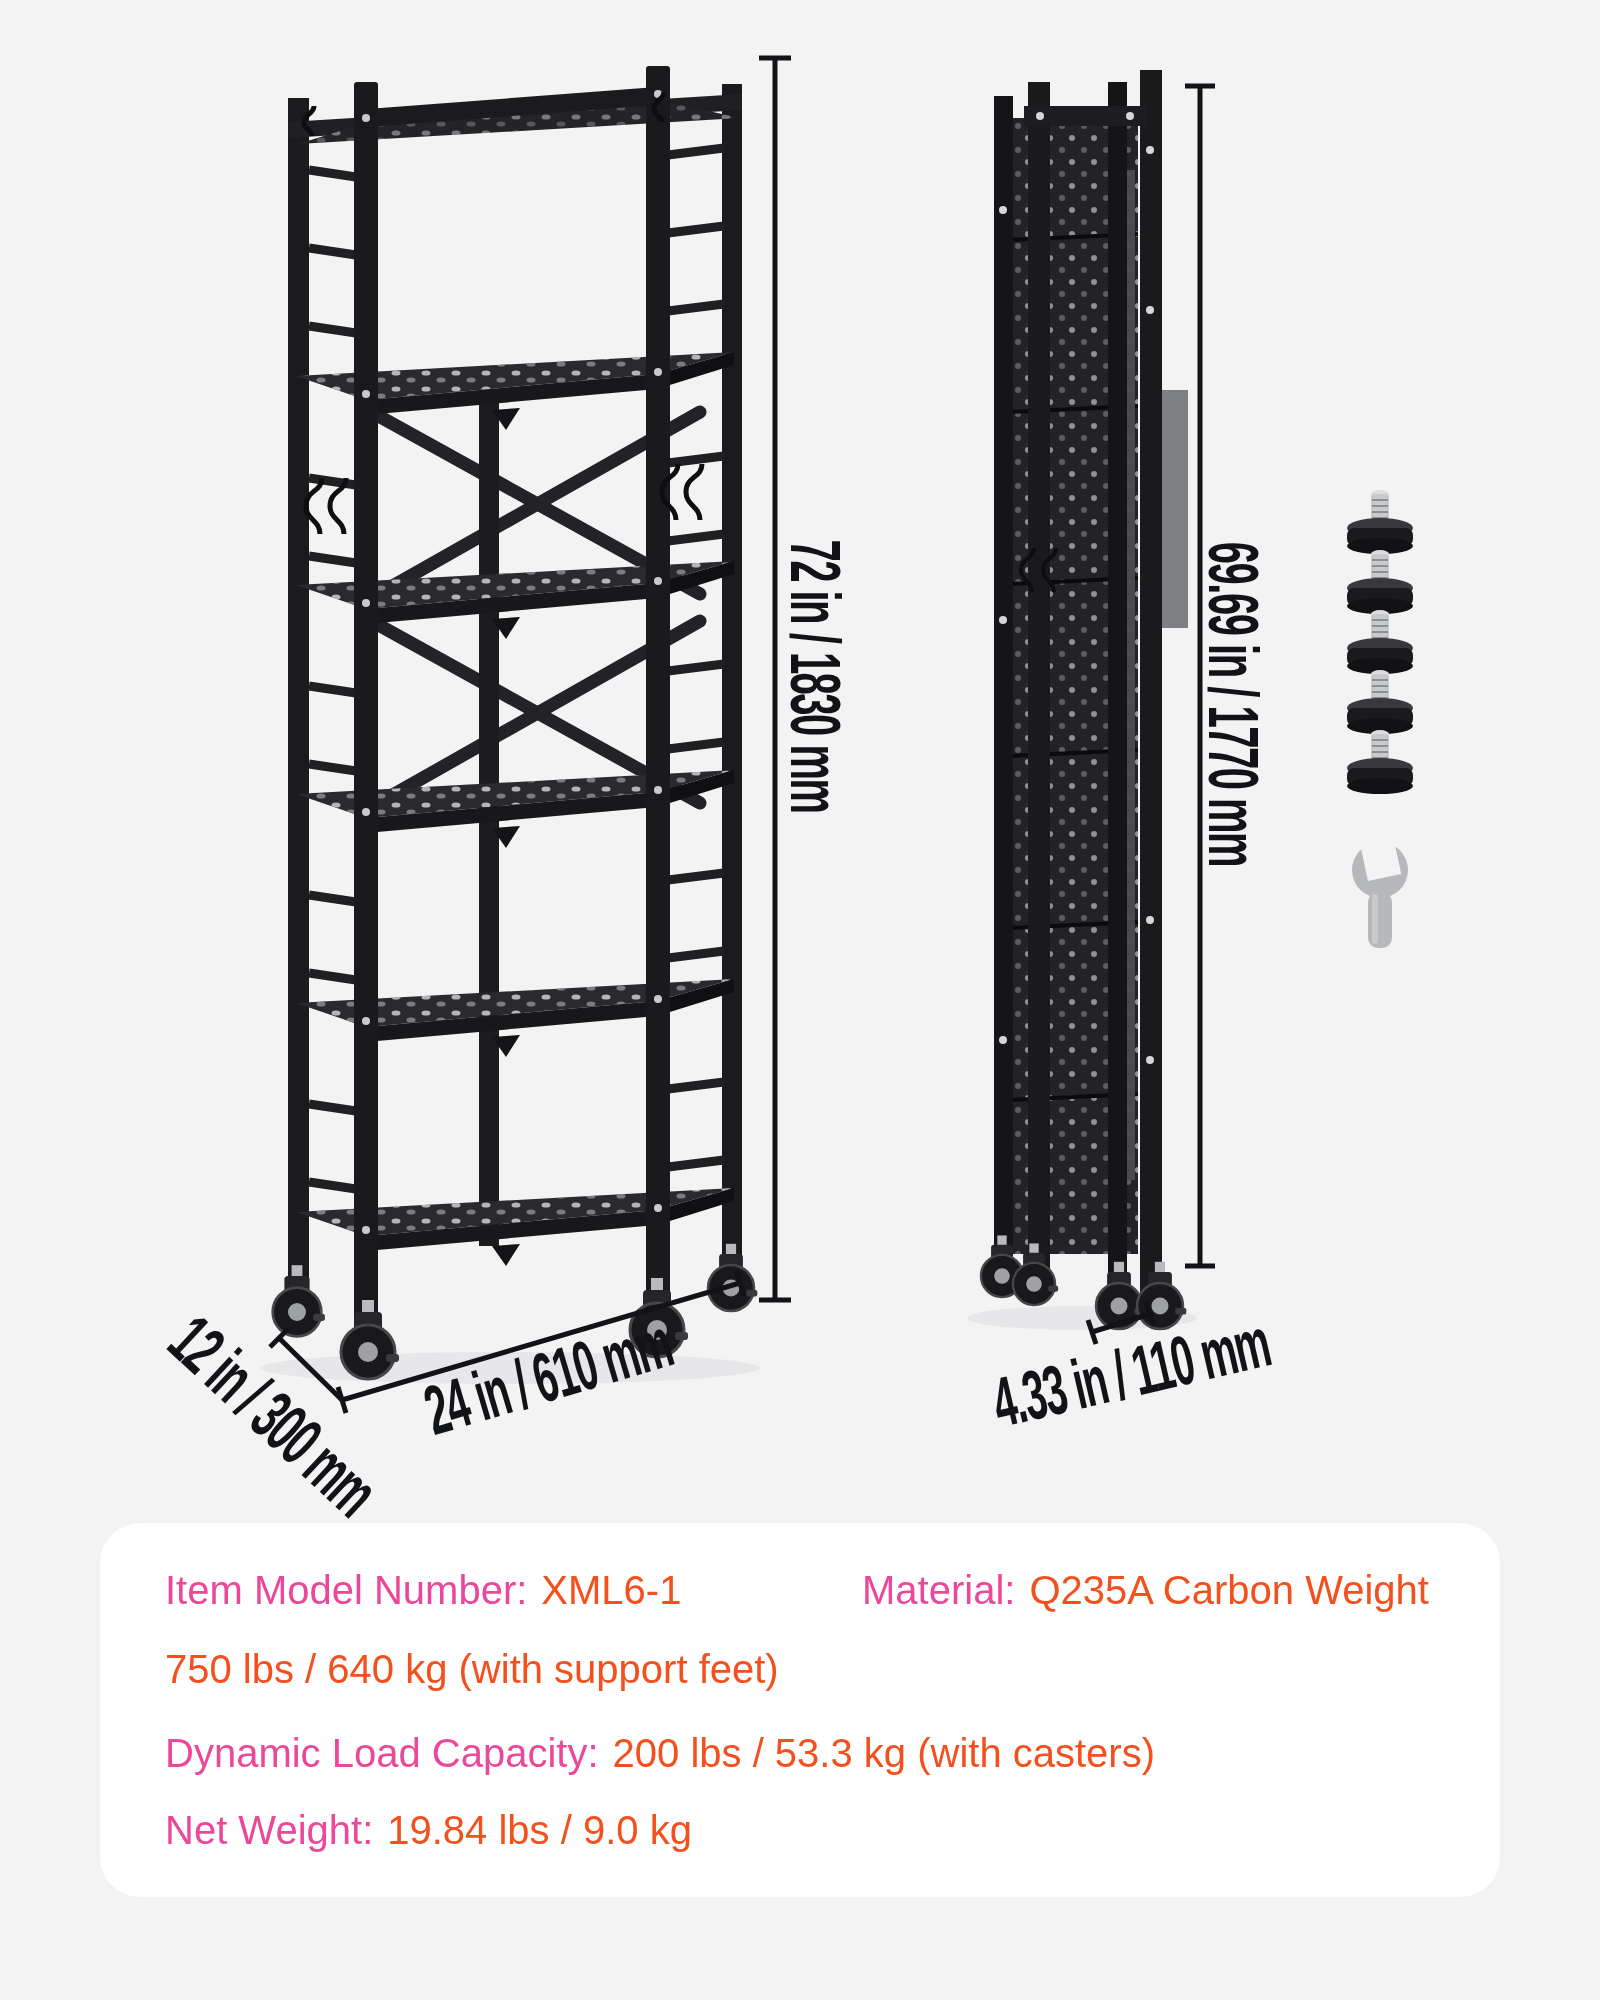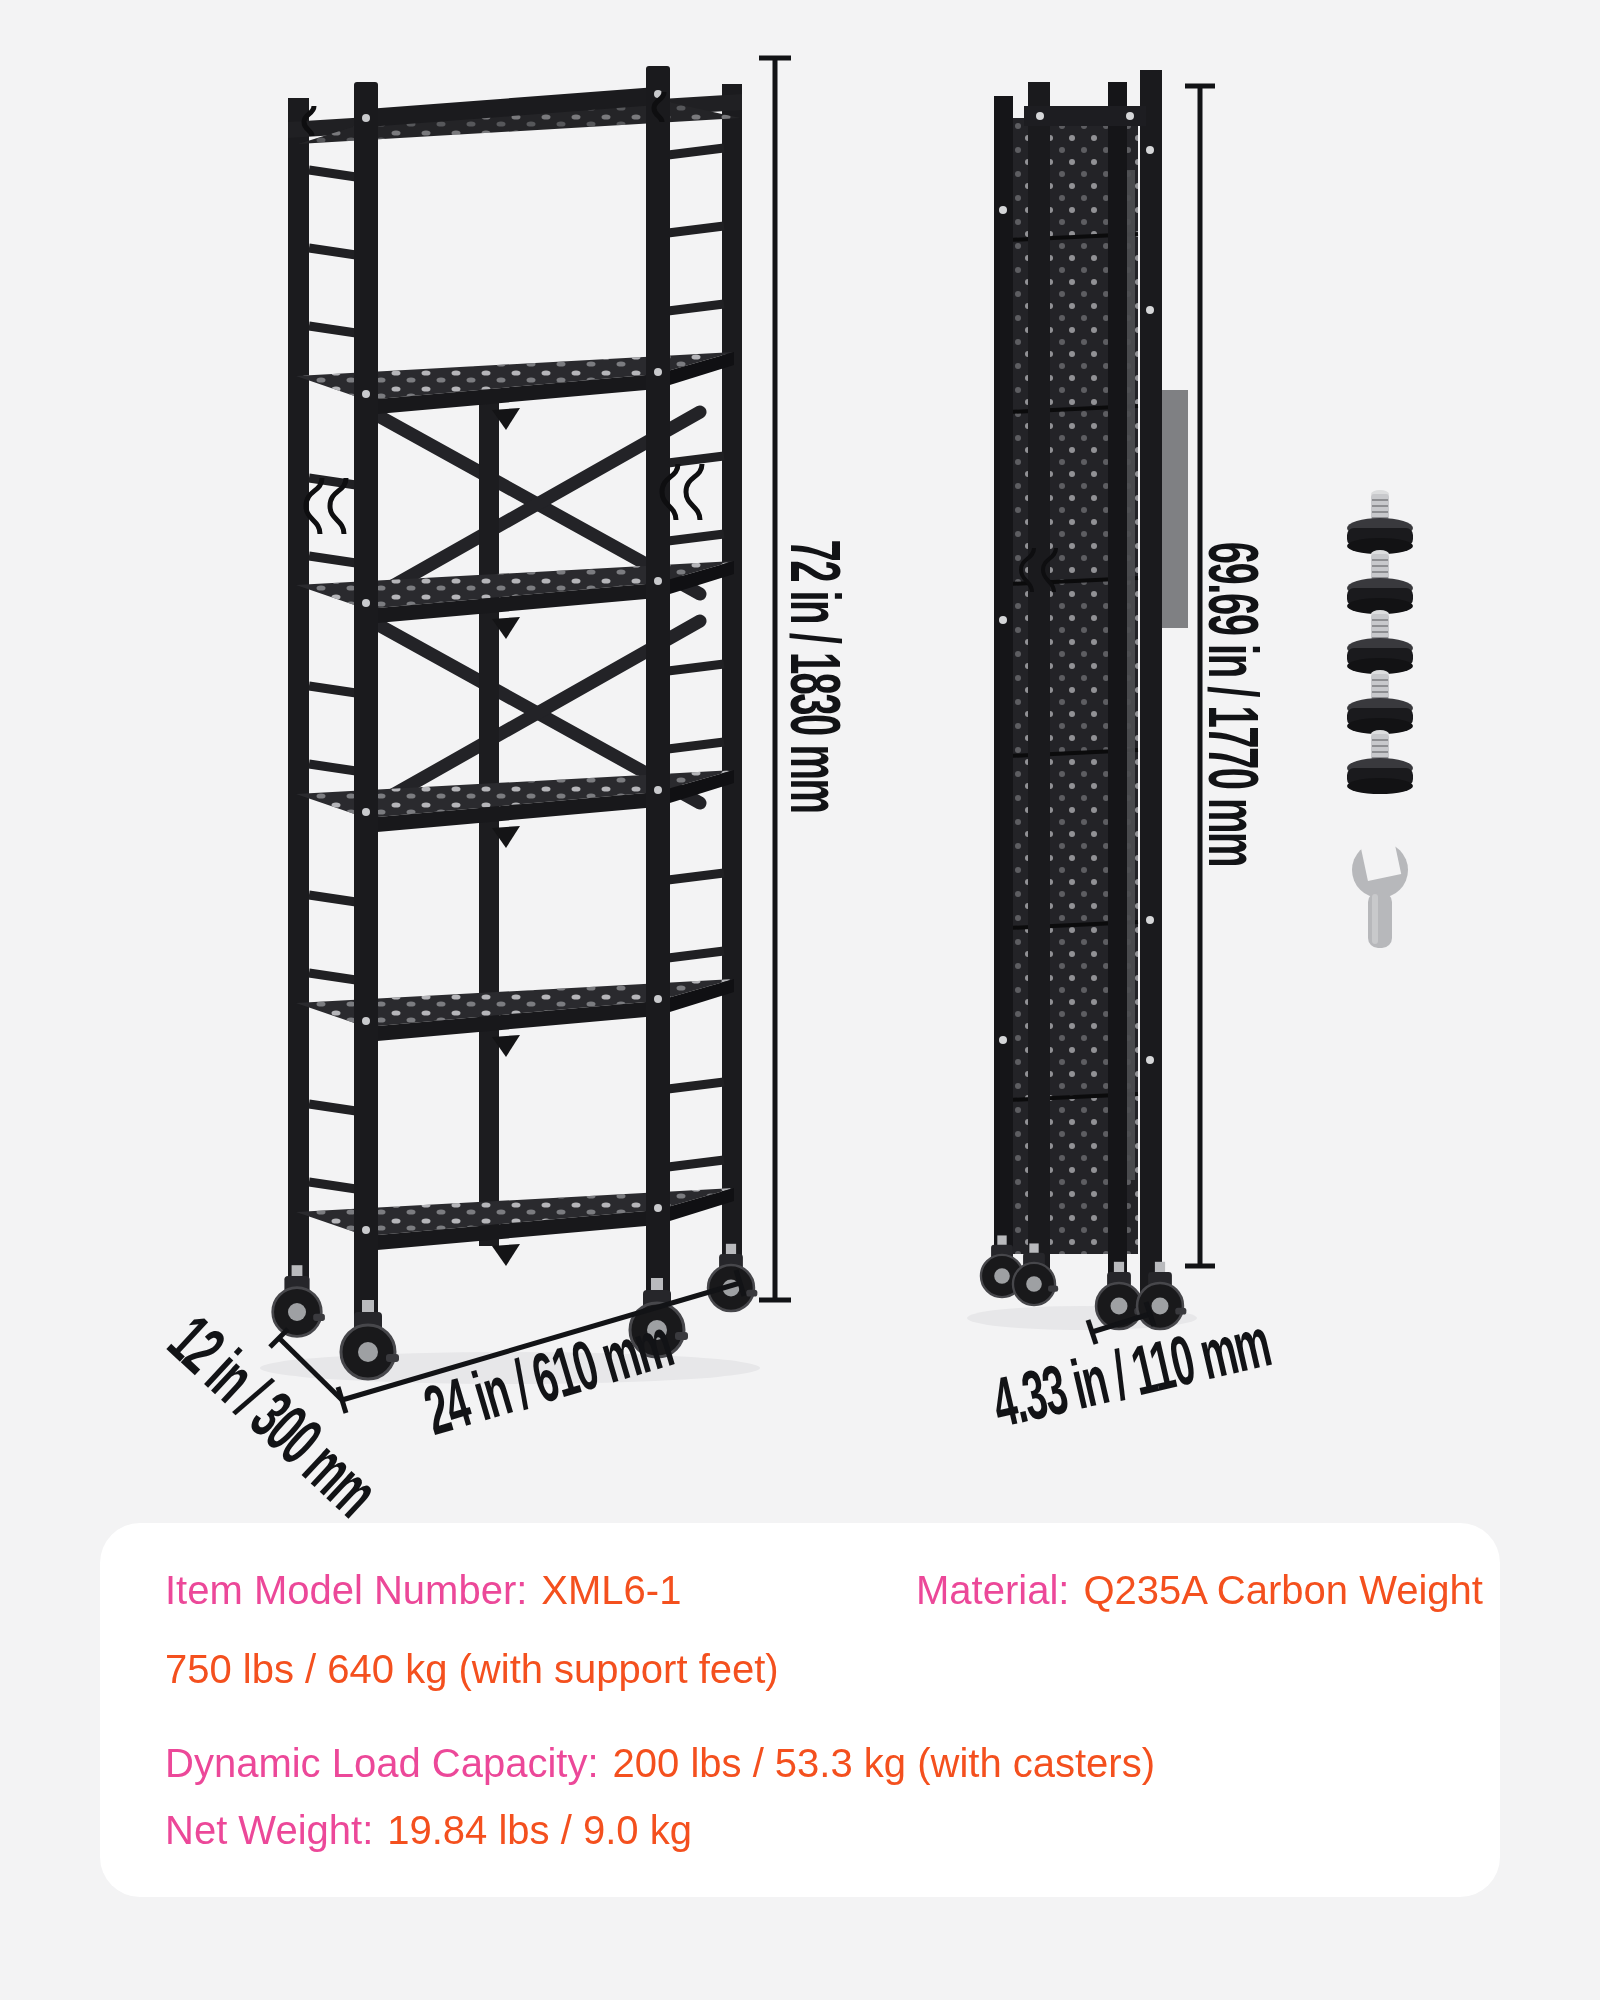--- a/index.html
+++ b/index.html
@@ -270,28 +270,28 @@
   <div class="dim-label rot90" style="left:1233px; top:704px;">69.69 in / 1770 mm</div>
   <div class="dim-label" style="left:273px; top:1416px; transform:translate(-50%,-50%) rotate(43deg) scaleY(1.75);">12 in / 300 mm</div>
   <div class="dim-label" style="left:548px; top:1377px; transform:translate(-50%,-50%) rotate(-16.5deg) scaleY(1.75);">24 in / 610 mm</div>
   <div class="dim-label" style="left:1131px; top:1373px; transform:translate(-50%,-50%) rotate(-13deg) scaleY(1.75);">4.33 in / 110 mm</div>
 
   <div class="spec-panel">
     <div class="spec-pair" style="left:65px; top:43px;">
       <span class="spec-label">Item Model Number:</span>
       <span class="spec-value">XML6-1</span>
     </div>
-    <div class="spec-pair" style="left:816px; top:43px;text-align:right;">
+    <div class="spec-pair" style="left:762px; top:43px;text-align:right;">
       <span class="spec-label">Material:</span>
       <span class="spec-value">Q235A Carbon Weight</span>
     </div>
     <div class="spec-pair" style="left:65px; top:122px;">
       <span class="spec-value">750 lbs / 640 kg (with support feet)</span>
     </div>
-    <div class="spec-pair" style="left:65px; top:216px;">
+    <div class="spec-pair" style="left:65px; top:206px;">
       <span class="spec-label">Dynamic Load Capacity:</span>
       <span class="spec-value">200 lbs / 53.3 kg (with casters)</span>
     </div>
     <div class="spec-pair" style="left:65px; top:283px;">
       <span class="spec-label">Net Weight:</span>
       <span class="spec-value">19.84 lbs / 9.0 kg</span>
     </div>
   </div>
 
 </div>

